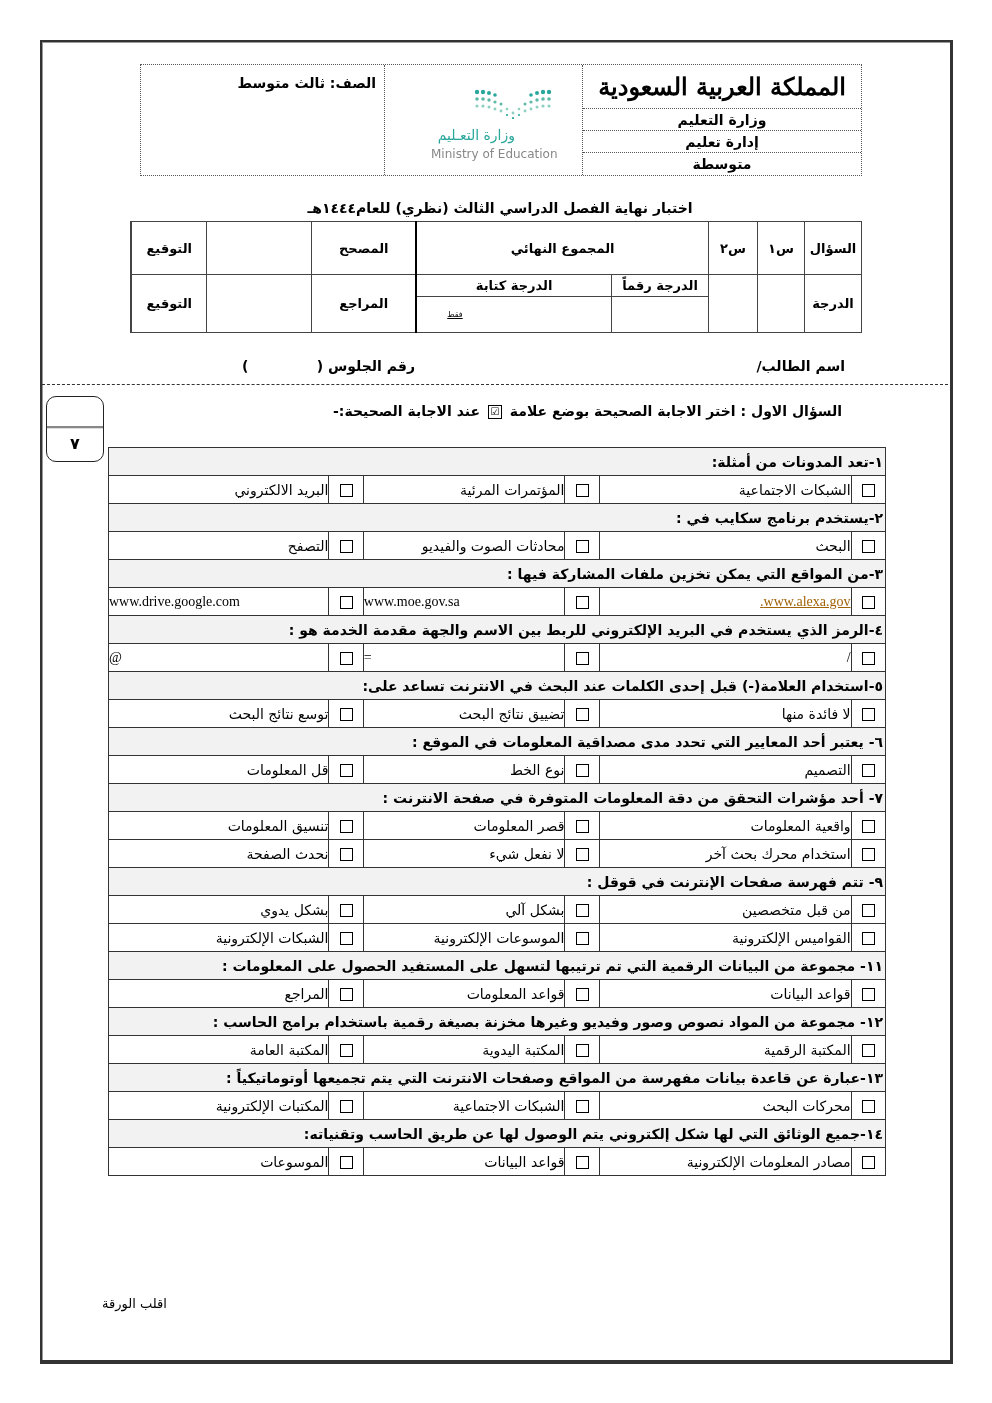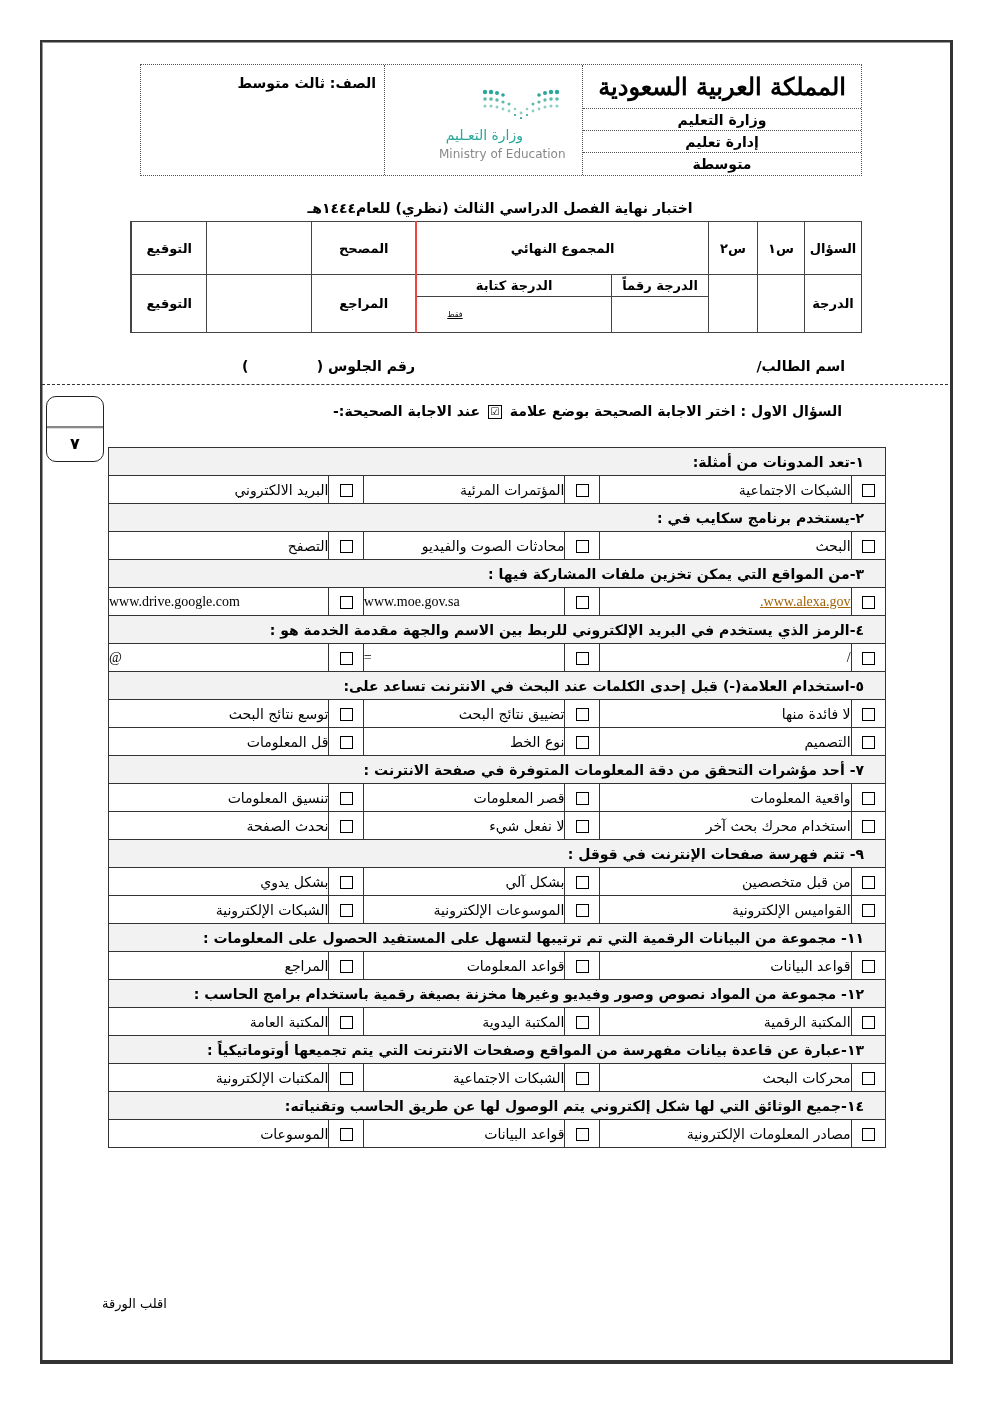--- a/index.html
+++ b/index.html
@@ -6,48 +6,48 @@
     body { width: 992px; height: 1403px; position: relative; font-family: "DejaVu Sans", sans-serif; color: #000; }
     .page-frame {
       position: absolute; left: 40px; top: 40px; width: 908px; height: 1318px;
       border: 2px solid #333; border-right-width: 3px; border-bottom-width: 4px;
       box-shadow: inset 1px 1px 0 #999;
     }
     
     .hdr { position: absolute; left: 140px; top: 64px; width: 720px; height: 110px; border: 1px dotted #555; }
     .hdr-right { position: absolute; right: 0; top: 0; width: 278px; height: 110px; border-left: 1px dotted #555; }
     .hdr-left { position: absolute; left: 0; top: 0; width: 243px; height: 110px; border-right: 1px dotted #555; }
-    .hdr-mid { position: absolute; left: 252px; top: 0; width: 197px; height: 110px; }
+    .hdr-mid { position: absolute; left: 244px; top: 0; width: 197px; height: 110px; }
     .hcell { direction: rtl; display: flex; align-items: center; font-weight: bold; font-size: 14px; border-bottom: 1px dotted #555; box-sizing: border-box; }
     .hcell:last-child { border-bottom: none; }
     .hdr-right .hcell { justify-content: center; }
     .hdr-left .hcell { padding-right: 8px; height: 36.6px; }
     .kingdom { height: 44px; font-family: "DejaVu Serif", serif; font-size: 24px; font-weight: bold; letter-spacing: -1px; }
     .hdr-right .small { height: 22px; font-size: 14px; }
     .logo-dots { position: absolute; left: 88px; top: 24px; width: 80px; height: 30px; }
     .logo-ar { position: absolute; left: 50px; top: 62px; width: 80px; text-align: right; direction: rtl; color: #2aa79b; font-size: 14px; }
     .logo-en { position: absolute; left: 46px; top: 82px; font-size: 12px; color: #888; }
     .exam-title { position: absolute; left: 140px; top: 200px; width: 720px; text-align: center; direction: rtl; font-weight: bold; font-size: 14px; }
     table { border-collapse: collapse; }
     .grade { position: absolute; left: 130px; top: 221px; width: 732px; height: 112px; direction: rtl; font-weight: bold; font-size: 13px; }
     .grade td { border: 1px solid #444; text-align: center; padding: 0; }
-    .grade td.thick { border-right: 2px solid #ef4444; }
+    .grade td.thick { border-right: 2px solid #000000; }
     .note { font-size: 8px; font-weight: normal; text-align: right; padding-right: 10px; text-decoration: underline; }
     .student-line { position: absolute; left: 140px; top: 358px; width: 705px; direction: rtl; font-weight: bold; font-size: 14px; }
     .student-name { position: absolute; right: 0; top: 0; }
     .seat-no { position: absolute; right: 430px; top: 0; white-space: pre; }
     .dash-line { position: absolute; left: 42px; top: 384px; width: 906px; border-top: 1px dashed #333; }
     .q-instr { position: absolute; right: 150px; top: 403px; direction: rtl; font-weight: bold; font-size: 14px; }
     .check-glyph { display: inline-block; width: 12px; height: 12px; border: 1px solid #000; font-size: 10px; line-height: 12px; text-align: center; vertical-align: middle; margin: 0 3px; }
     .score-box { position: absolute; left: 46px; top: 396px; width: 56px; height: 64px; border: 1px solid #222; border-radius: 10px; overflow: hidden; }
     .score-top { height: 29px; border-bottom: 2px solid #888; }
     .score-bot { height: 33px; text-align: center; font-weight: bold; font-size: 16px; line-height: 30px; border-top: 1px solid #ddd; }
     .qtable { position: absolute; left: 108px; top: 447px; width: 778px; direction: rtl; border: 1px solid #222; }
     .qtable td { border: 1px solid #333; height: 27px; padding: 0; font-size: 14px; }
-    .qrow td { background: #f2f2f2; font-weight: bold; padding-right: 21px; }
+    .qrow td { background: #f2f2f2; font-weight: bold; padding-right: 2px; }
     .cb { width: 32px; text-align: center; }
     .cbox { display: inline-block; width: 11px; height: 11px; border: 1px solid #000; vertical-align: middle; }
     .opt { padding-right: 8px; }
     .opt-serif { font-family: "Liberation Serif", serif; font-size: 17px; padding-right: 8px; }
     .link { color: #a16207; text-decoration: underline; }
     .opt-c1 { width: 240px; }
     .opt-c2 { width: 192px; }
     .opt-c3 { width: 210px; }
     .footer { position: absolute; left: 102px; top: 1296px; direction: rtl; font-size: 13px; }
   </style>
@@ -215,20 +215,23 @@
         <td colspan="6">٥-استخدام العلامة(-) قبل إحدى الكلمات عند البحث في الانترنت تساعد على:</td>
       </tr>
       <tr>
         <td class="cb"><span class="cbox"></span></td>
         <td class="opt opt-c1"><span>لا فائدة منها</span></td>
         <td class="cb"><span class="cbox"></span></td>
         <td class="opt opt-c2"><span>تضييق نتائج البحث</span></td>
         <td class="cb"><span class="cbox"></span></td>
         <td class="opt opt-c3"><span>توسع نتائج البحث</span></td>
       </tr>
+      <tr class="qrow">
+        <td colspan="6">٦- يعتبر أحد المعايير التي تحدد مدى مصداقية المعلومات في الموقع :</td>
+      </tr>
       <tr>
         <td class="cb"><span class="cbox"></span></td>
         <td class="opt opt-c1"><span>التصميم</span></td>
         <td class="cb"><span class="cbox"></span></td>
         <td class="opt opt-c2"><span>نوع الخط</span></td>
         <td class="cb"><span class="cbox"></span></td>
         <td class="opt opt-c3"><span>قل المعلومات</span></td>
       </tr>
       <tr class="qrow">
         <td colspan="6">٧- أحد مؤشرات التحقق من دقة المعلومات المتوفرة في صفحة الانترنت :</td>

